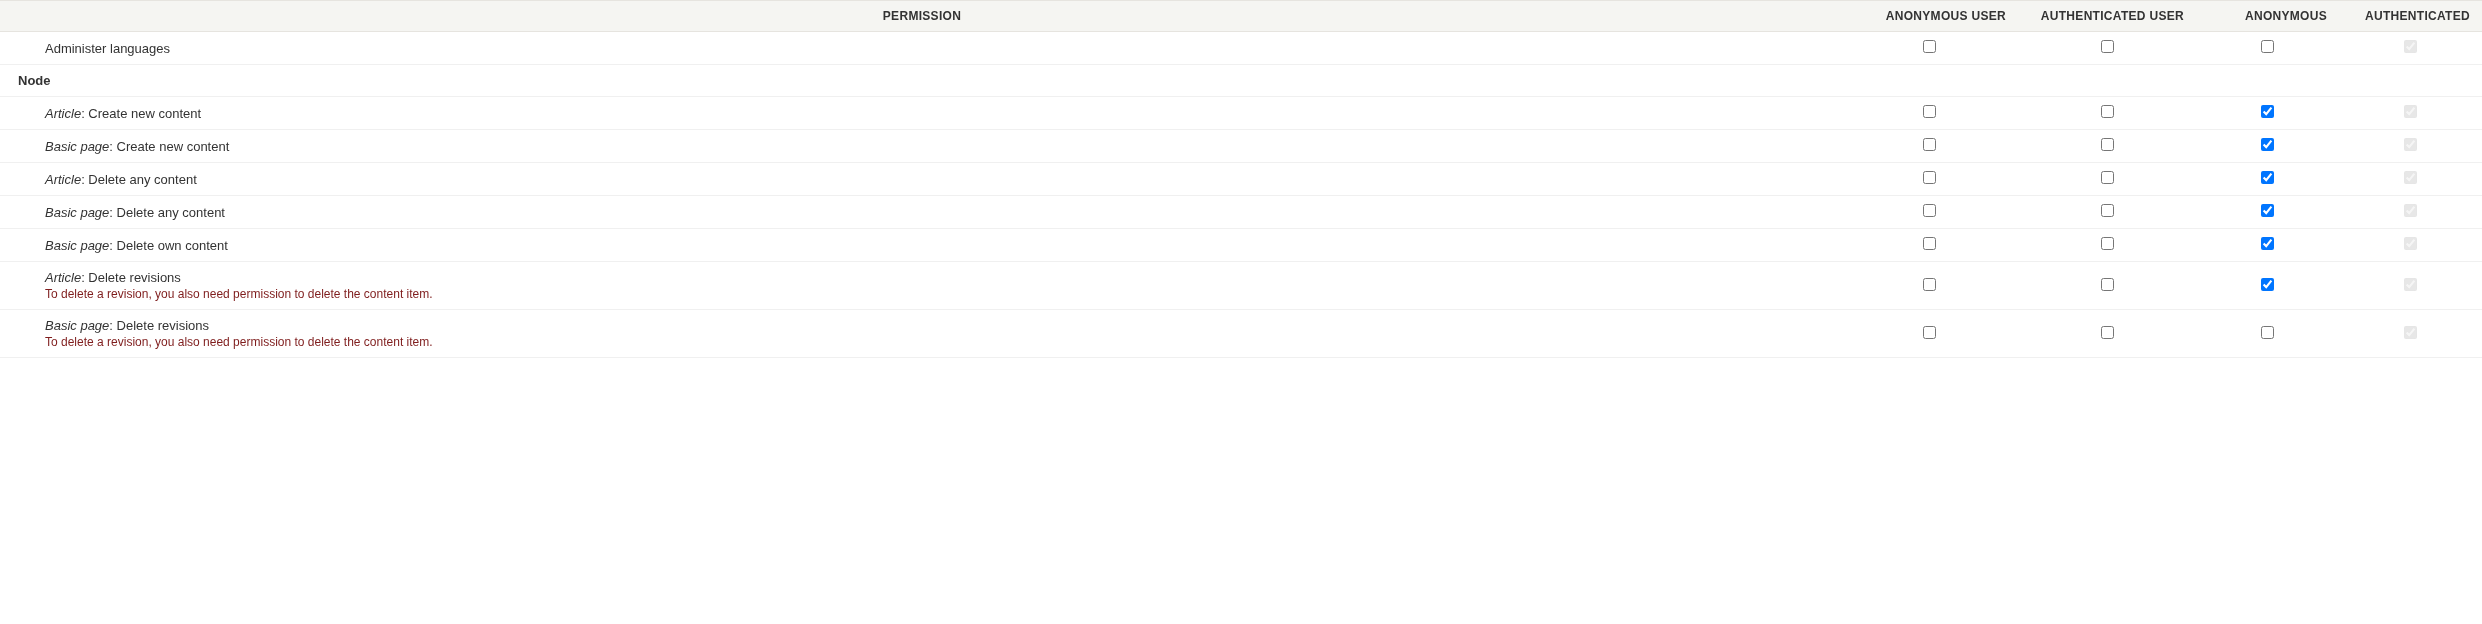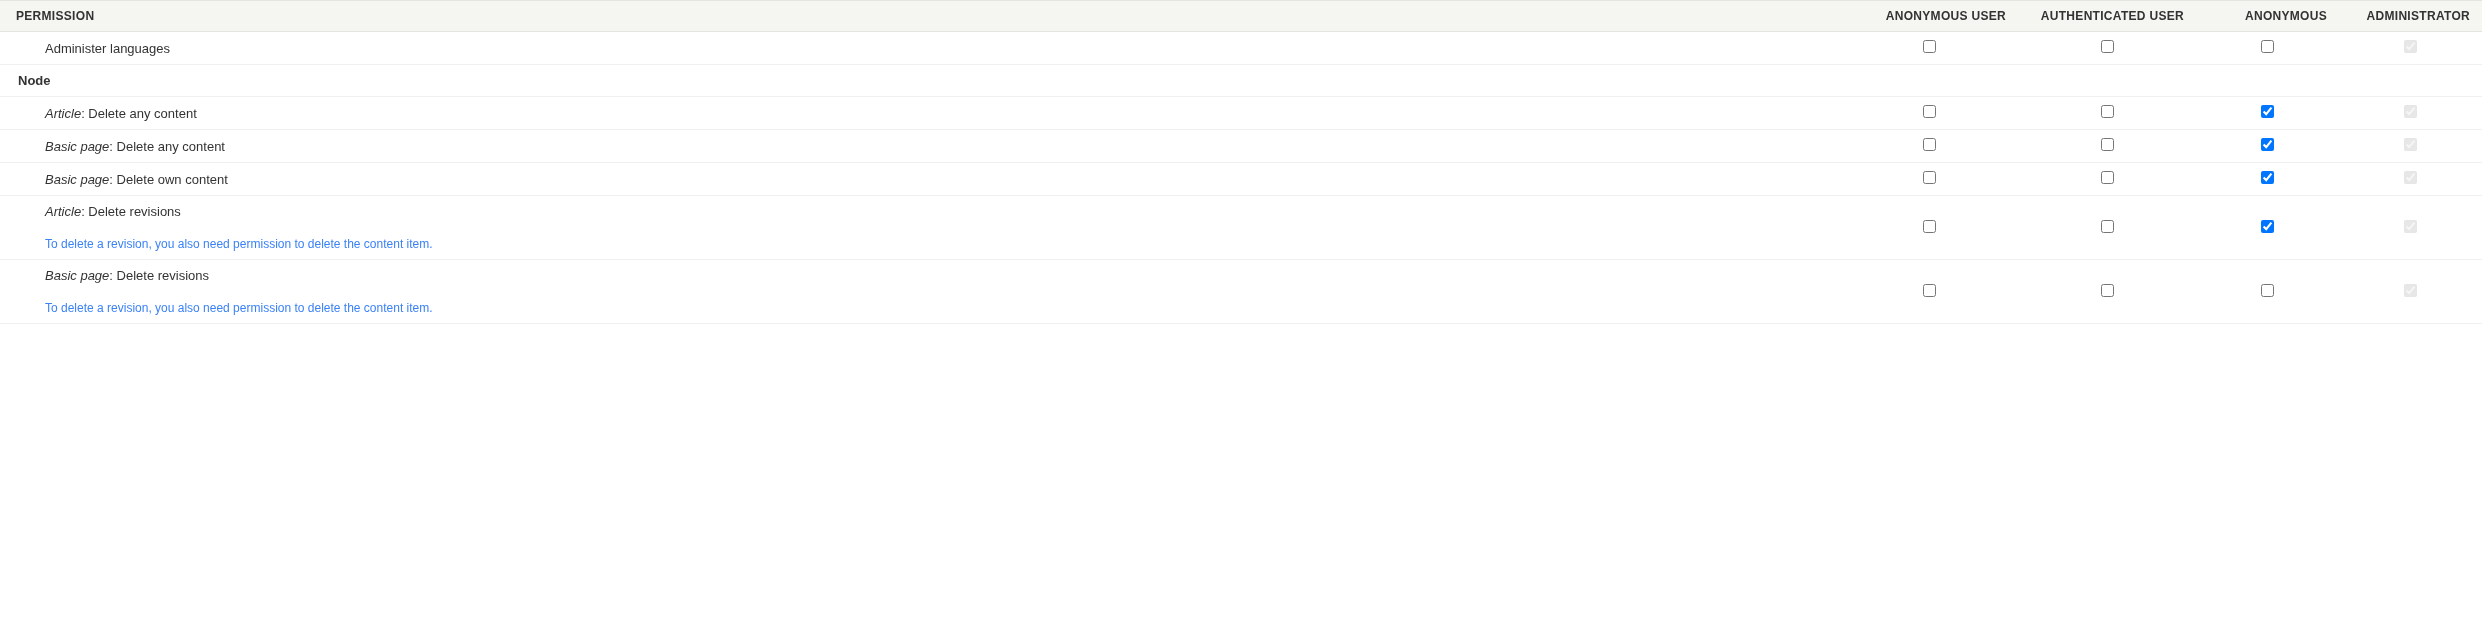--- a/index.html
+++ b/index.html
@@ -19,21 +19,21 @@
     border-top: 1px solid #e6e4df;
     border-bottom: 1px solid #e6e4df;
     padding: 8px 12px;
     text-align: right;
     font-weight: bold;
     font-size: 12px;
     letter-spacing: 0.3px;
     vertical-align: middle;
   }
   thead th:first-child {
-    text-align: left;
+    text-align: center;
     padding-left: 16px;
   }
   tbody td {
     border-bottom: 1px solid #f0f0f0;
     padding: 8px 24px;
     vertical-align: middle;
     text-align: center;
   }
   tbody td:first-child {
     text-align: left;
@@ -41,23 +41,23 @@
   }
   tbody tr.section-row td {
     font-weight: bold;
     padding-left: 18px;
     text-align: left;
   }
   .perm-prefix {
     font-style: italic;
   }
   .perm-desc {
-    color: #3b82f6;
+    color: #7f1d1d;
     font-size: 12px;
-    margin-top: 18px;
+    margin-top: 2px;
   }
   .cell-check {
     width: 95px;
   }
   .cell-check-wide {
     width: 130px;
   }
   input[type="checkbox"] {
     width: 13px;
     height: 13px;
@@ -70,35 +70,53 @@
 </head>
 <body>
 
 <table>
   <thead>
     <tr>
       <th>PERMISSION</th>
       <th class="cell-check-wide">ANONYMOUS USER</th>
       <th class="cell-check-wide">AUTHENTICATED USER</th>
       <th class="cell-check">ANONYMOUS</th>
-      <th class="cell-check">ADMINISTRATOR</th>
+      <th class="cell-check">AUTHENTICATED</th>
     </tr>
   </thead>
   <tbody id="perm-body">
       <tr>
         <td>
           <div><span>Administer languages</span></div>
         </td>
         <td class="cell-check-wide"><input type="checkbox" style=""></td>
         <td class="cell-check-wide"><input type="checkbox" style=""></td>
         <td class="cell-check"><input type="checkbox" style=""></td>
         <td class="cell-check"><input type="checkbox" disabled="" checked="" style=""></td>
       </tr>
       <tr class="section-row">
         <td colspan="5">Node</td>
+      </tr>
+      <tr>
+        <td>
+          <div><span class="perm-prefix">Article</span>: <span>Create new content</span></div>
+        </td>
+        <td class="cell-check-wide"><input type="checkbox" style=""></td>
+        <td class="cell-check-wide"><input type="checkbox" style=""></td>
+        <td class="cell-check"><input type="checkbox" checked="" style=""></td>
+        <td class="cell-check"><input type="checkbox" disabled="" checked="" style=""></td>
+      </tr>
+      <tr>
+        <td>
+          <div><span class="perm-prefix">Basic page</span>: <span>Create new content</span></div>
+        </td>
+        <td class="cell-check-wide"><input type="checkbox" style=""></td>
+        <td class="cell-check-wide"><input type="checkbox" style=""></td>
+        <td class="cell-check"><input type="checkbox" checked="" style=""></td>
+        <td class="cell-check"><input type="checkbox" disabled="" checked="" style=""></td>
       </tr>
       <tr>
         <td>
           <div><span class="perm-prefix">Article</span>: <span>Delete any content</span></div>
         </td>
         <td class="cell-check-wide"><input type="checkbox" style=""></td>
         <td class="cell-check-wide"><input type="checkbox" style=""></td>
         <td class="cell-check"><input type="checkbox" checked="" style=""></td>
         <td class="cell-check"><input type="checkbox" disabled="" checked="" style=""></td>
       </tr>

